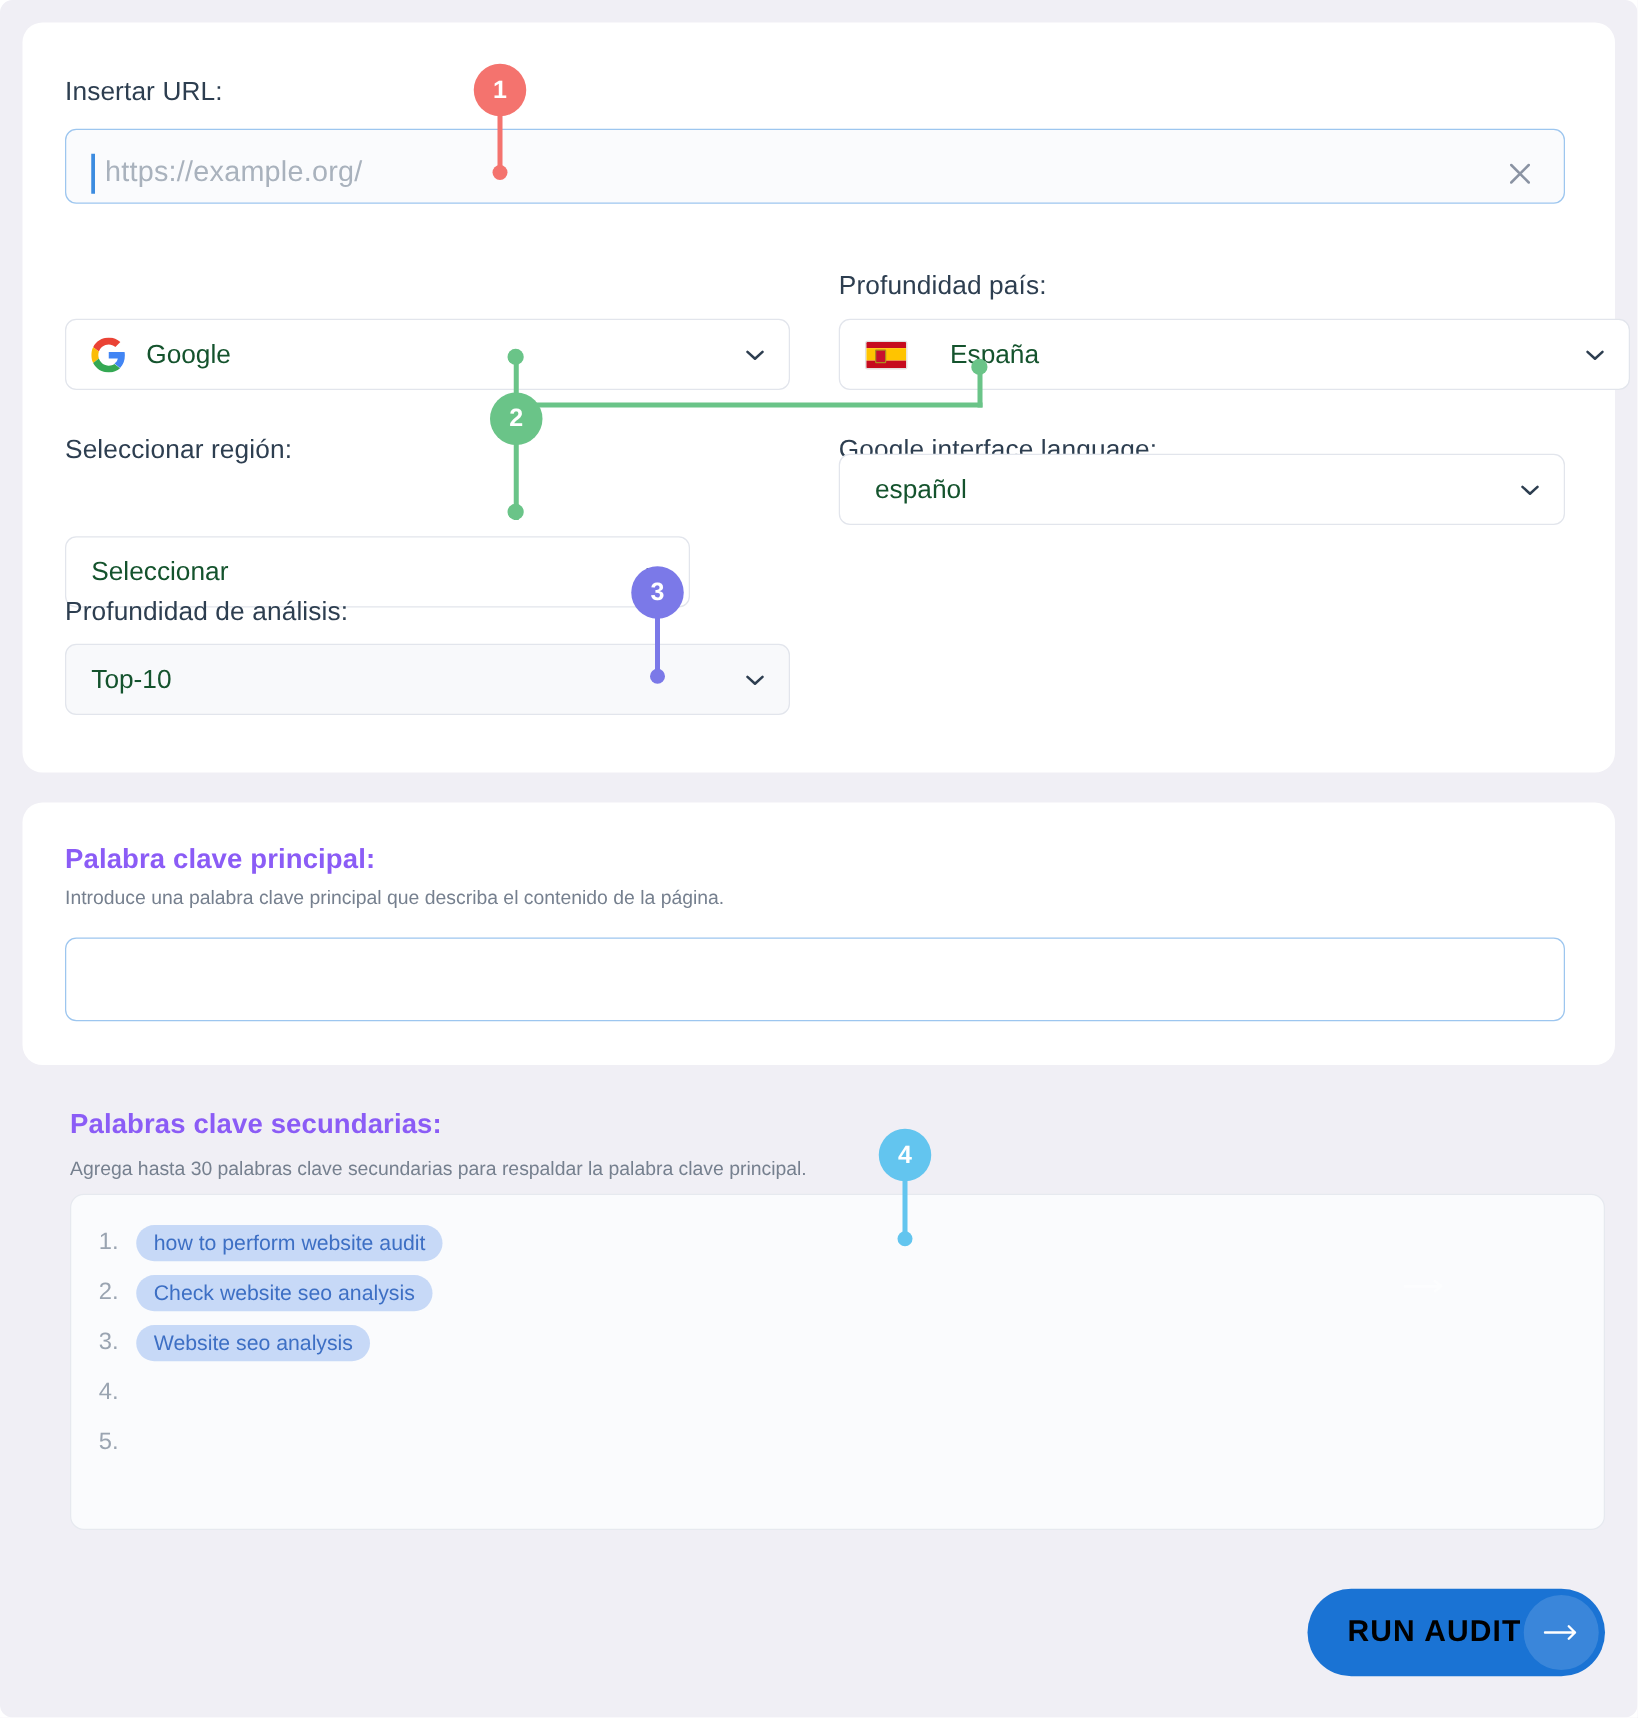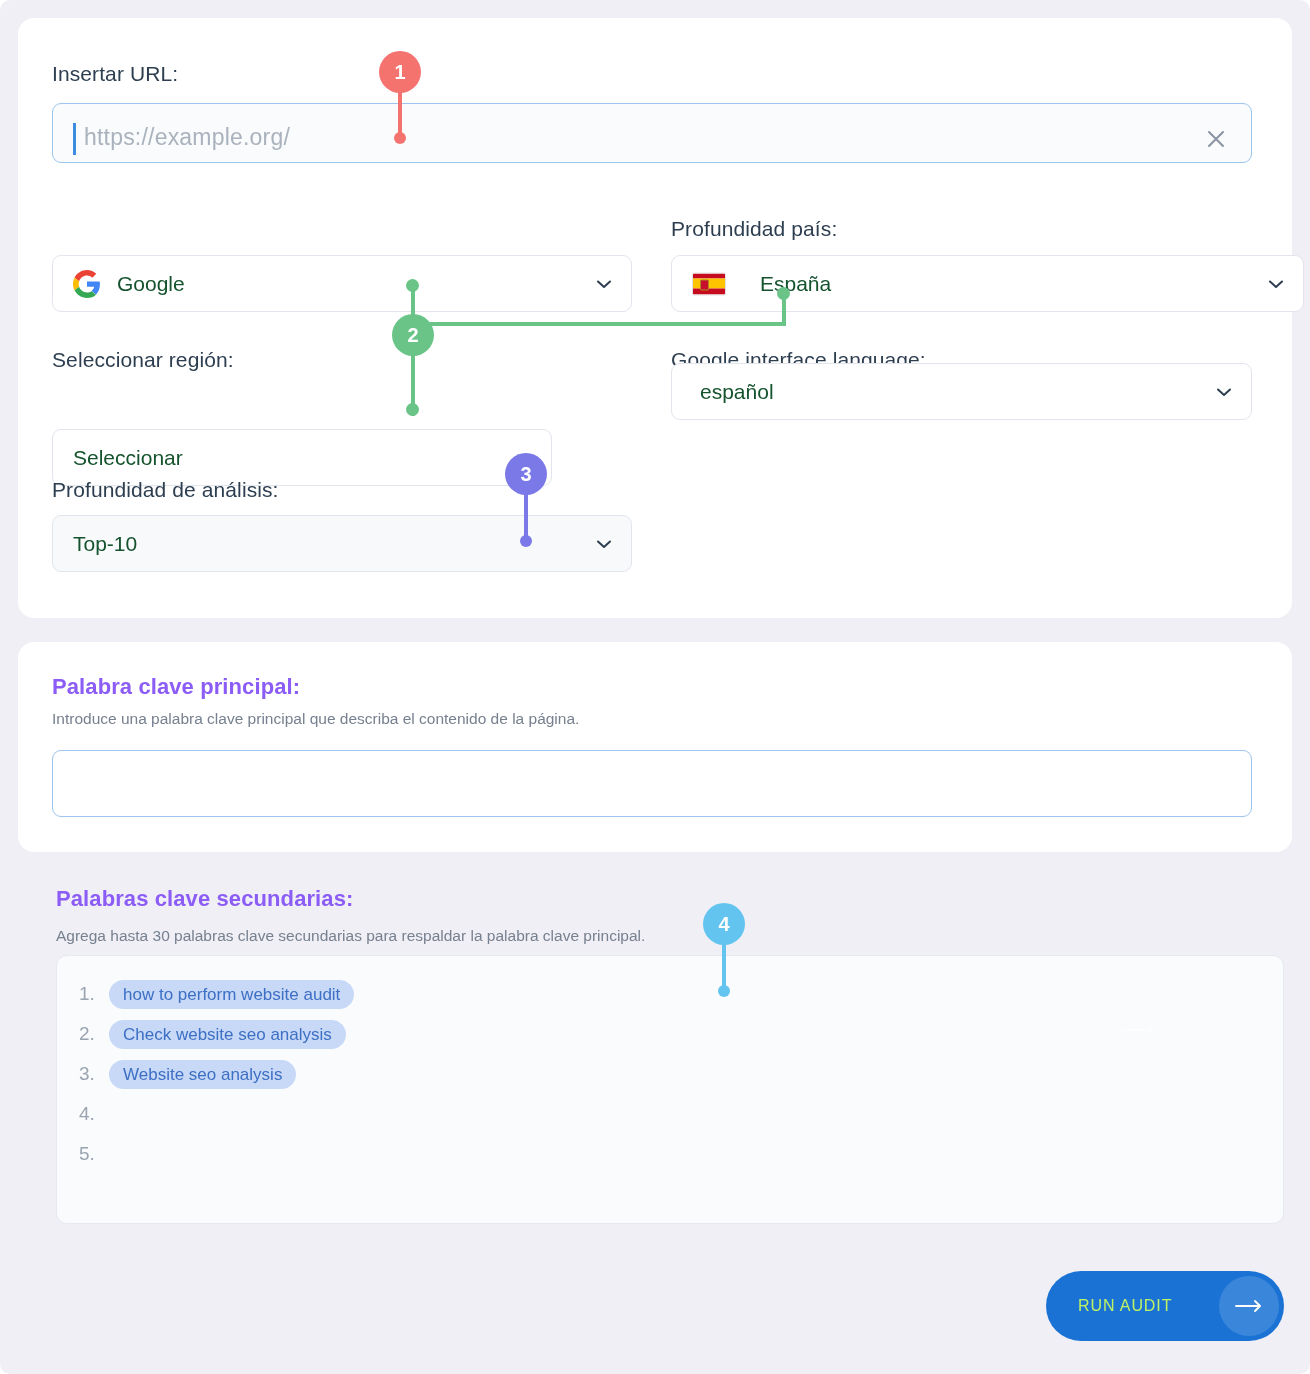--- a/index.html
+++ b/index.html
@@ -148,21 +148,21 @@
 
   
   #run-audit {
     position:absolute; left:1046px; top:1271px;
     width:238px; height:70px;
     background:#1a73d4; border-radius:35px;
     cursor:pointer; border:none;
     display:flex; align-items:center;
   }
   #run-audit-label {
-    color:#bef264; font-size:16px; font-weight:400;
+    color:#000000; font-size:24px; font-weight:700;
     letter-spacing:.9px; margin-left:32px; white-space:nowrap;
   }
   #run-audit-circle {
     position:absolute; right:5px; top:5px;
     width:60px; height:60px; border-radius:50%;
     background:rgba(255,255,255,.14);
     display:flex; align-items:center; justify-content:center;
   }
 
   

